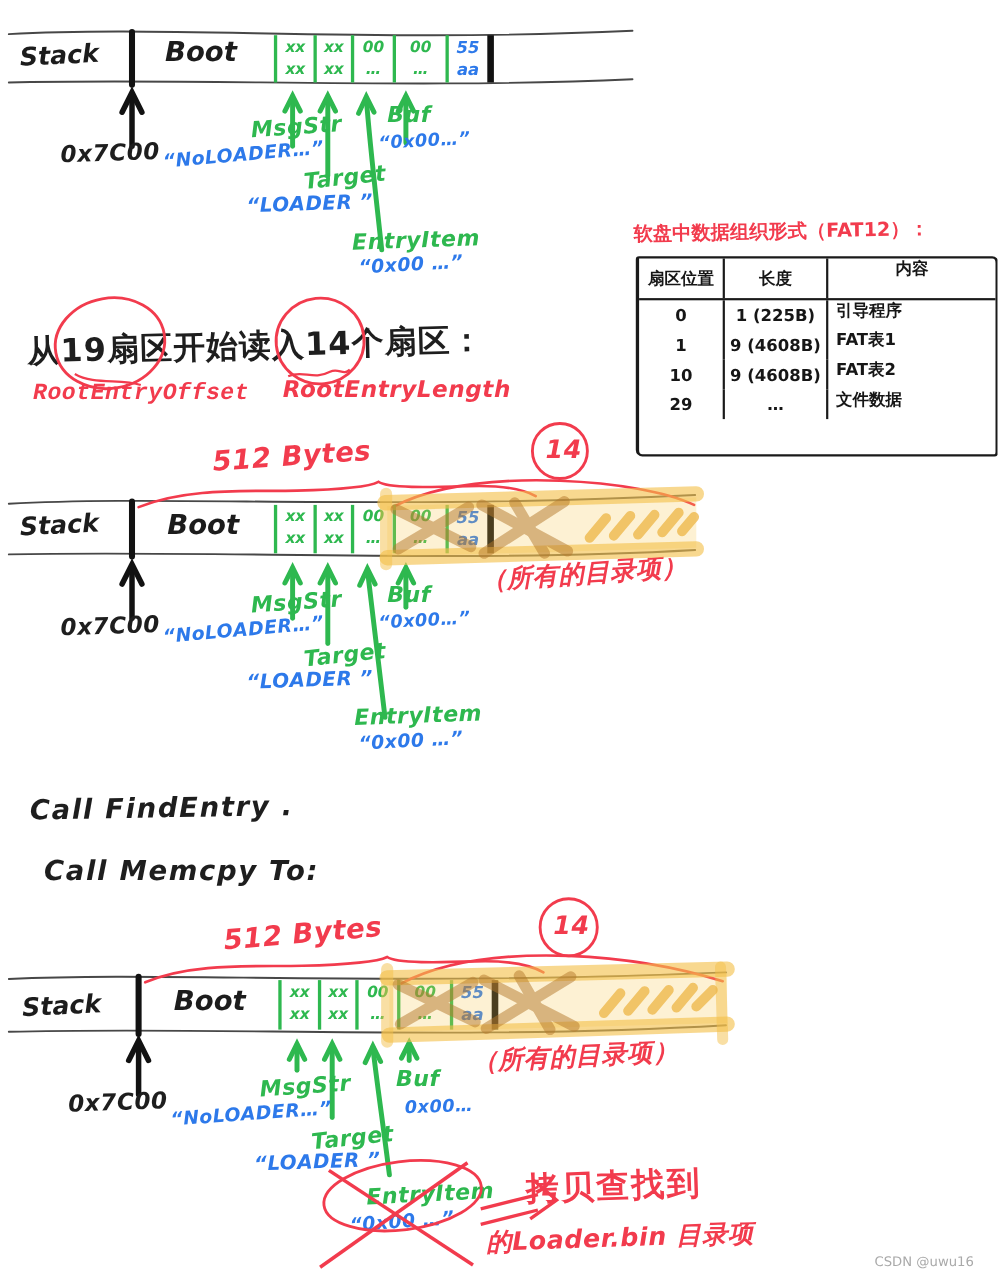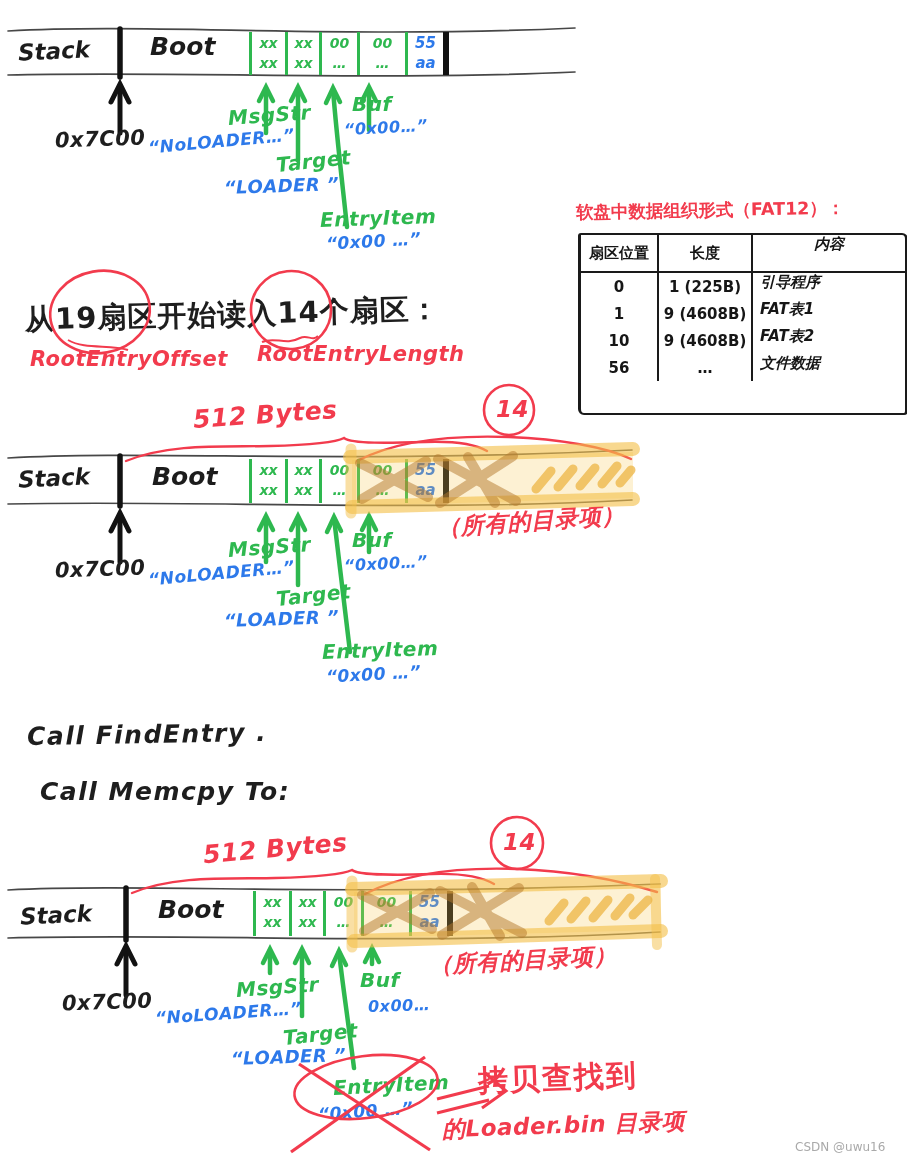--- a/index.html
+++ b/index.html
@@ -24,21 +24,21 @@
   .tbl{position:absolute;left:578px;top:233px;width:324px;height:178px;z-index:2;
        border-left:3px solid #1a1a1a;border-right:3px solid #1a1a1a;
        border-top:2px solid #1a1a1a;border-bottom:2px solid #1a1a1a;
        border-radius:3px 6px 4px 6px;color:#161616;font-weight:bold;}
   .trow{display:flex;height:27px;font-size:15px;}
   .trow.head{height:36px;border-bottom:2px solid #1a1a1a;font-size:15px;}
   .tc1{width:76px;text-align:center;border-right:2.5px solid #1a1a1a;align-self:stretch;
        display:flex;align-items:center;justify-content:center;}
   .tc2{width:92px;text-align:center;border-right:2.5px solid #1a1a1a;align-self:stretch;
        display:flex;align-items:center;justify-content:center;}
-  .tc3{flex:1;padding-left:7px;font-style:italic;}
+  .tc3{flex:1;padding-left:7px;}
   .trow:not(.head) .tc1,.trow:not(.head) .tc2{border-right-color:#1a1a1a;}
 </style>
 </head>
 <body>
 
 <div class="canvas">
 
   <svg id="under" class="layer" width="907" height="1168" viewBox="0 0 907 1168">
 
     <g fill="none" stroke-linecap="round">
@@ -165,28 +165,28 @@
         <div class="tc1">1</div>
         <div class="tc2">9 (4608B)</div>
         <div class="tc3">FAT表1</div>
       </div>
       <div class="trow">
         <div class="tc1">10</div>
         <div class="tc2">9 (4608B)</div>
         <div class="tc3">FAT表2</div>
       </div>
       <div class="trow">
-        <div class="tc1">56</div>
+        <div class="tc1">29</div>
         <div class="tc2">…</div>
         <div class="tc3">文件数据</div>
       </div>
     </div>
 
     <div class="lbl ink" style="left:25px;top:295px;font-size:29px;transform:rotate(-1.5deg);letter-spacing:1px;">从19扇区开始读入14个扇区：</div>
-    <div class="lbl red script" style="left:30px;top:347px;font-size:21px;">RootEntryOffset</div>
+    <div class="lbl red script" style="left:30px;top:347px;font-size:21px;font-family:Liberation Mono, monospace;">RootEntryOffset</div>
     <div class="lbl red script" style="left:257px;top:342px;font-size:21px;">RootEntryLength</div>
 
     <div class="lbl red script" style="left:193px;top:400px;font-size:25px;transform:rotate(-4deg);">512 Bytes</div>
     <div class="lbl red script" style="left:496px;top:396px;font-size:23px;">14</div>
     <div class="lbl band-label" style="left:18px;top:465px;transform:rotate(-3deg);">Stack</div>
     <div class="lbl band-label" style="left:152px;top:462px;font-size:25px;">Boot</div>
     <div class="cells" style="left:249px;top:459px;height:44px;">
       <div class="cell" style="width:36px;">
           <div>xx</div>
           <div>xx</div>

